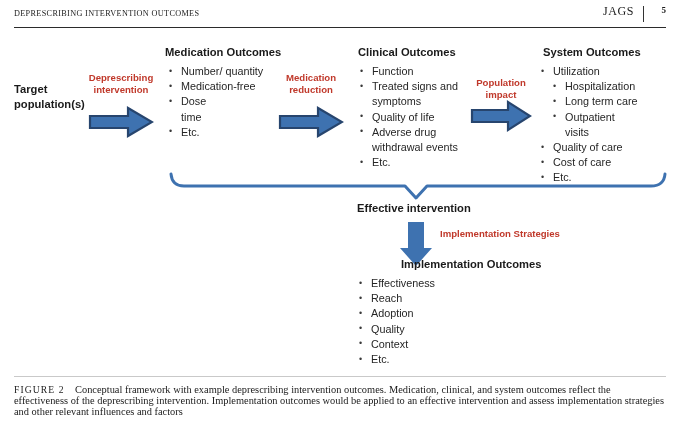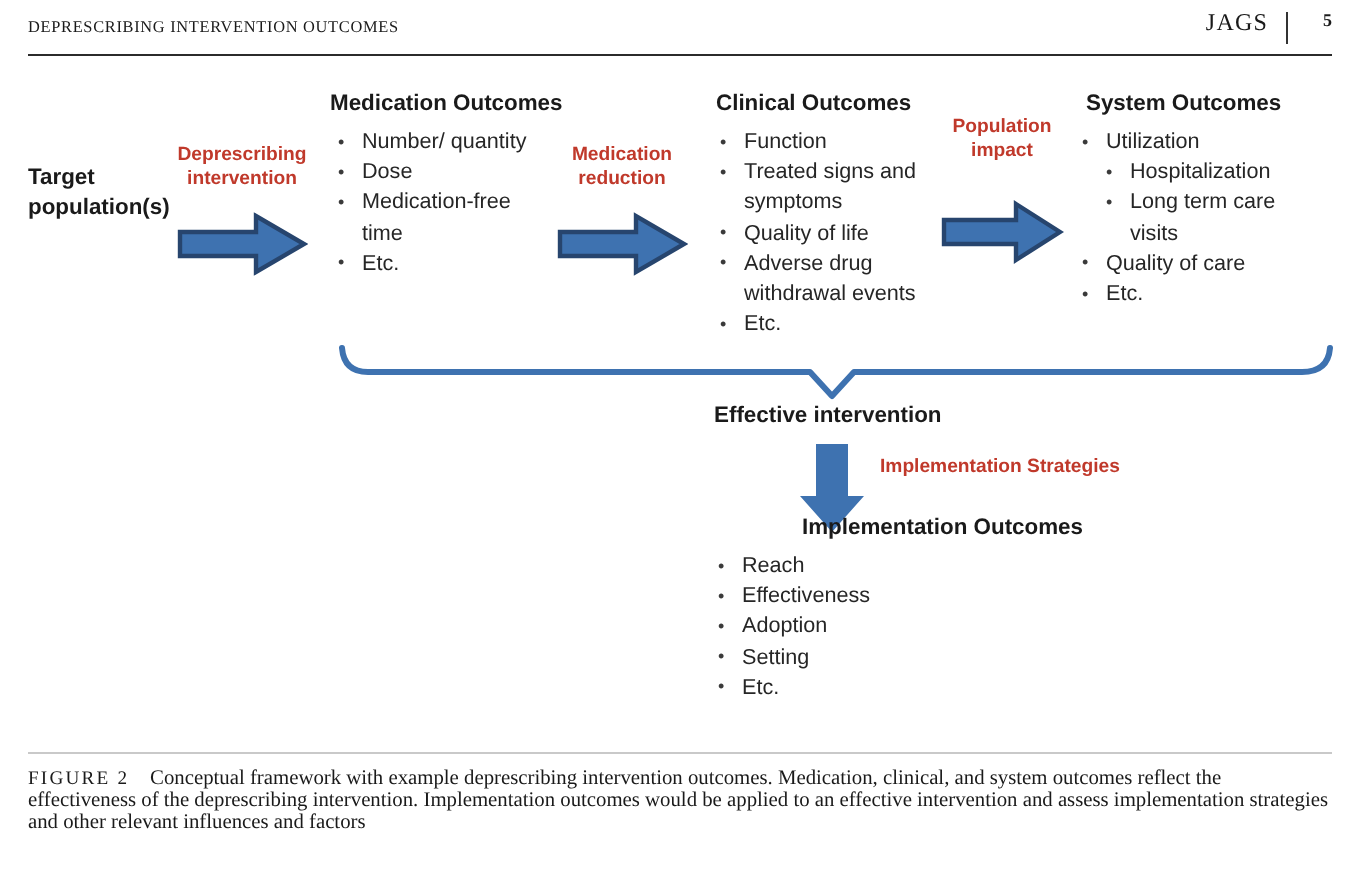--- a/index.html
+++ b/index.html
@@ -186,22 +186,22 @@
     <div>Deprescribing</div>
     <div>intervention</div>
   </div>
   <svg class="arrow-right" style="left:88px; top:76px;" width="66" height="32" viewBox="0 0 66 32">
     <polygon points="2,10 40,10 40,2 64,16 40,30 40,22 2,22" fill="#3E72B0" stroke="#27456E" stroke-width="2.2" stroke-linejoin="miter"></polygon>
   </svg>
 
   <div class="col-title" style="left:165px; top:16px;">Medication Outcomes</div>
   <ul class="bullet-list" style="left:167px; top:34px; width:160px;">
     <li>Number/ quantity</li>
+    <li>Medication-free</li>
     <li>Dose</li>
-    <li>Medication-free</li>
     <li class="cont">time</li>
     <li>Etc.</li>
   </ul>
 
   <div class="edge-label" style="left:274px; top:42px; width:74px;">
     <div>Medication</div>
     <div>reduction</div>
   </div>
   <svg class="arrow-right" style="left:278px; top:76px;" width="66" height="32" viewBox="0 0 66 32">
     <polygon points="2,10 40,10 40,2 64,16 40,30 40,22 2,22" fill="#3E72B0" stroke="#27456E" stroke-width="2.2" stroke-linejoin="miter"></polygon>
@@ -211,56 +211,59 @@
   <ul class="bullet-list" style="left:358px; top:34px; width:132px;">
     <li>Function</li>
     <li>Treated signs and</li>
     <li class="cont">symptoms</li>
     <li>Quality of life</li>
     <li>Adverse drug</li>
     <li class="cont">withdrawal events</li>
     <li>Etc.</li>
   </ul>
 
-  <div class="edge-label" style="left:466px; top:28px; width:70px;">
+  <div class="edge-label" style="left:466px; top:47px; width:70px;">
     <div>Population</div>
     <div>impact</div>
   </div>
   <svg class="arrow-right" style="left:470px; top:70px;" width="62" height="32" viewBox="0 0 62 32">
     <polygon points="2,10 38,10 38,2 60,16 38,30 38,22 2,22" fill="#3E72B0" stroke="#27456E" stroke-width="2.2" stroke-linejoin="miter"></polygon>
   </svg>
 
   <div class="col-title" style="left:543px; top:16px;">System Outcomes</div>
   <ul class="bullet-list" style="left:539px; top:34px; width:140px;">
     <li>Utilization</li>
     <li class="sub">Hospitalization</li>
     <li class="sub">Long term care</li>
+    <li class="sub">Outpatient</li>
     <li class="sub-cont">visits</li>
     <li>Quality of care</li>
+    <li>Cost of care</li>
     <li>Etc.</li>
   </ul>
 
   <svg id="bracket" viewBox="0 0 505 32">
     <path d="M 6,6 Q 7,18 19,18 L 240,18 L 251,30 L 262,18 L 486,18 Q 499,18 500,6" fill="none" stroke="#3E72B0" stroke-width="3" stroke-linecap="round" stroke-linejoin="round"></path>
   </svg>
 
   <div class="col-title" style="left:357px; top:172px;text-align:right;">Effective intervention</div>
 
   <svg class="arrow-down" style="left:398px; top:190px;" width="36" height="48" viewBox="0 0 36 48">
     <polygon points="10,2 26,2 26,28 34,28 18,46 2,28 10,28" fill="#3E72B0"></polygon>
   </svg>
 
   <div class="edge-label" style="left:440px; top:198px; width:160px; text-align:left;">Implementation Strategies</div>
 
   <div class="col-title" style="left:355px; top:228px;padding-left:46px;">Implementation Outcomes</div>
   <ul class="bullet-list" style="left:357px; top:246px; width:160px;">
+    <li>Effectiveness</li>
     <li>Reach</li>
-    <li>Effectiveness</li>
     <li>Adoption</li>
-    <li>Setting</li>
+    <li>Quality</li>
+    <li>Context</li>
     <li>Etc.</li>
   </ul>
 
 </div>
 
 <div id="caption-rule"></div>
 <div id="caption">
   <span id="caption-label">FIGURE 2</span>
   &nbsp;&nbsp;&nbsp;<span>Conceptual framework with example deprescribing intervention outcomes. Medication, clinical, and system outcomes reflect the effectiveness of the deprescribing intervention. Implementation outcomes would be applied to an effective intervention and assess implementation strategies and other relevant influences and factors</span>
 </div>

